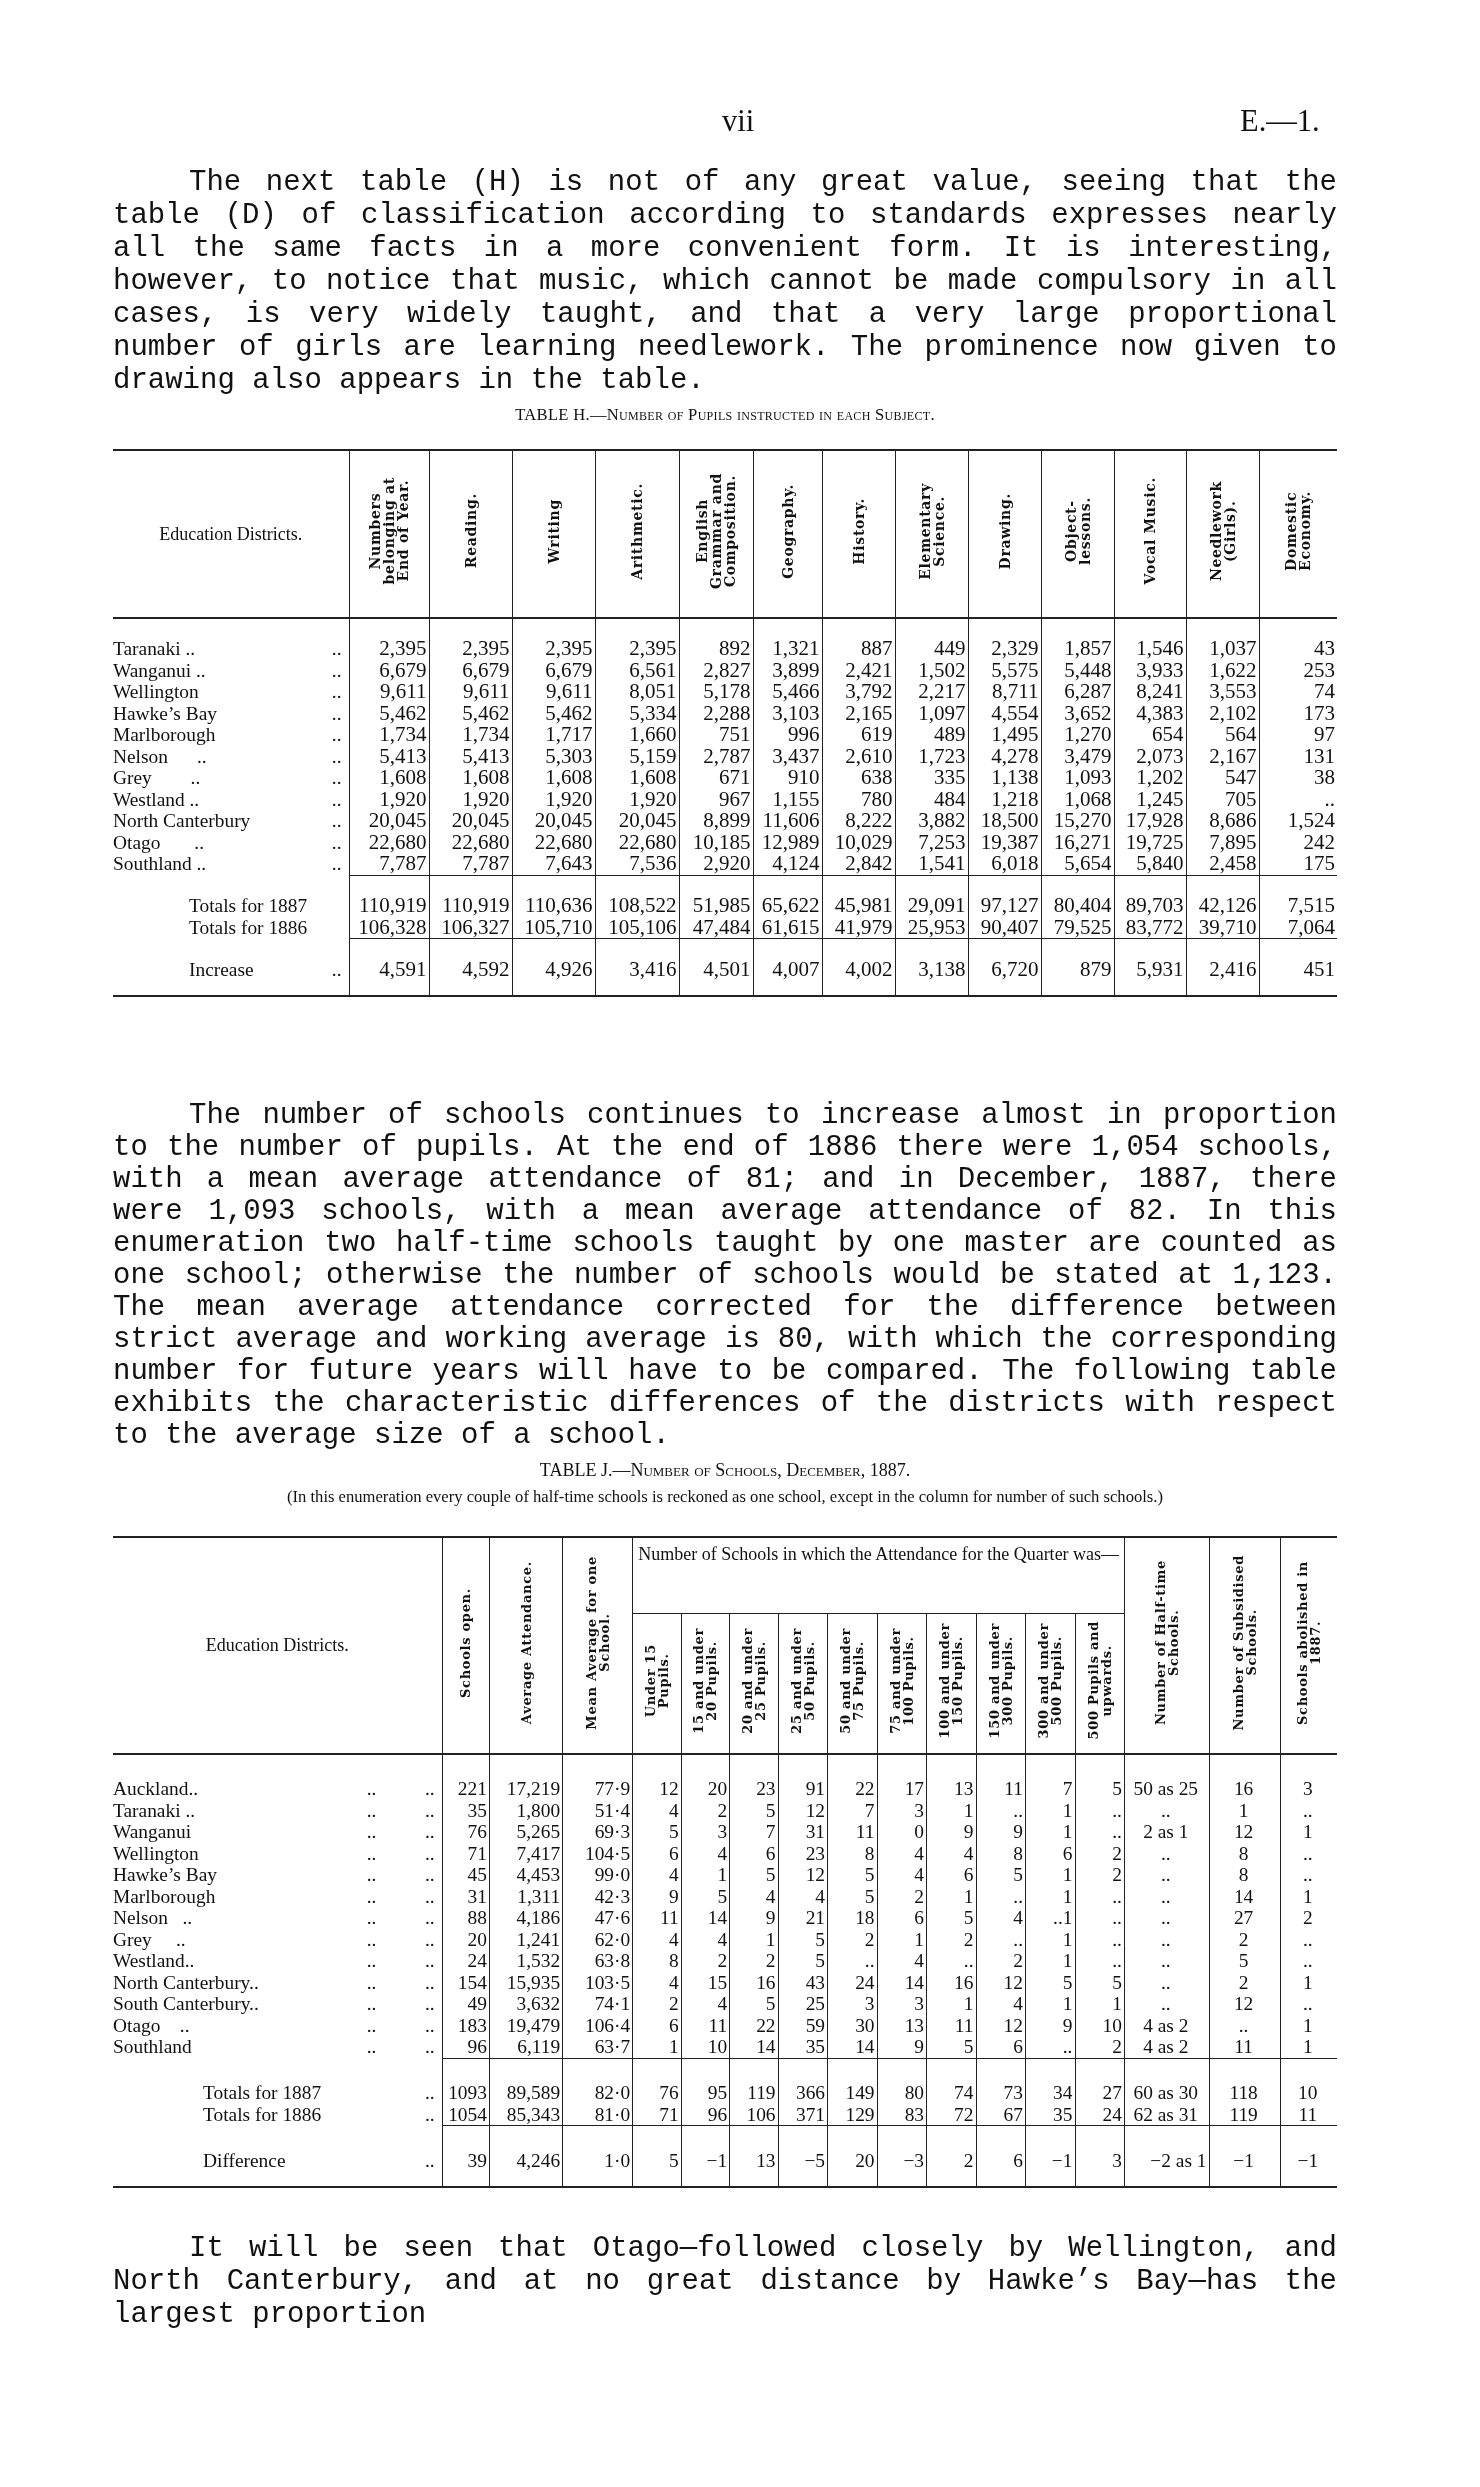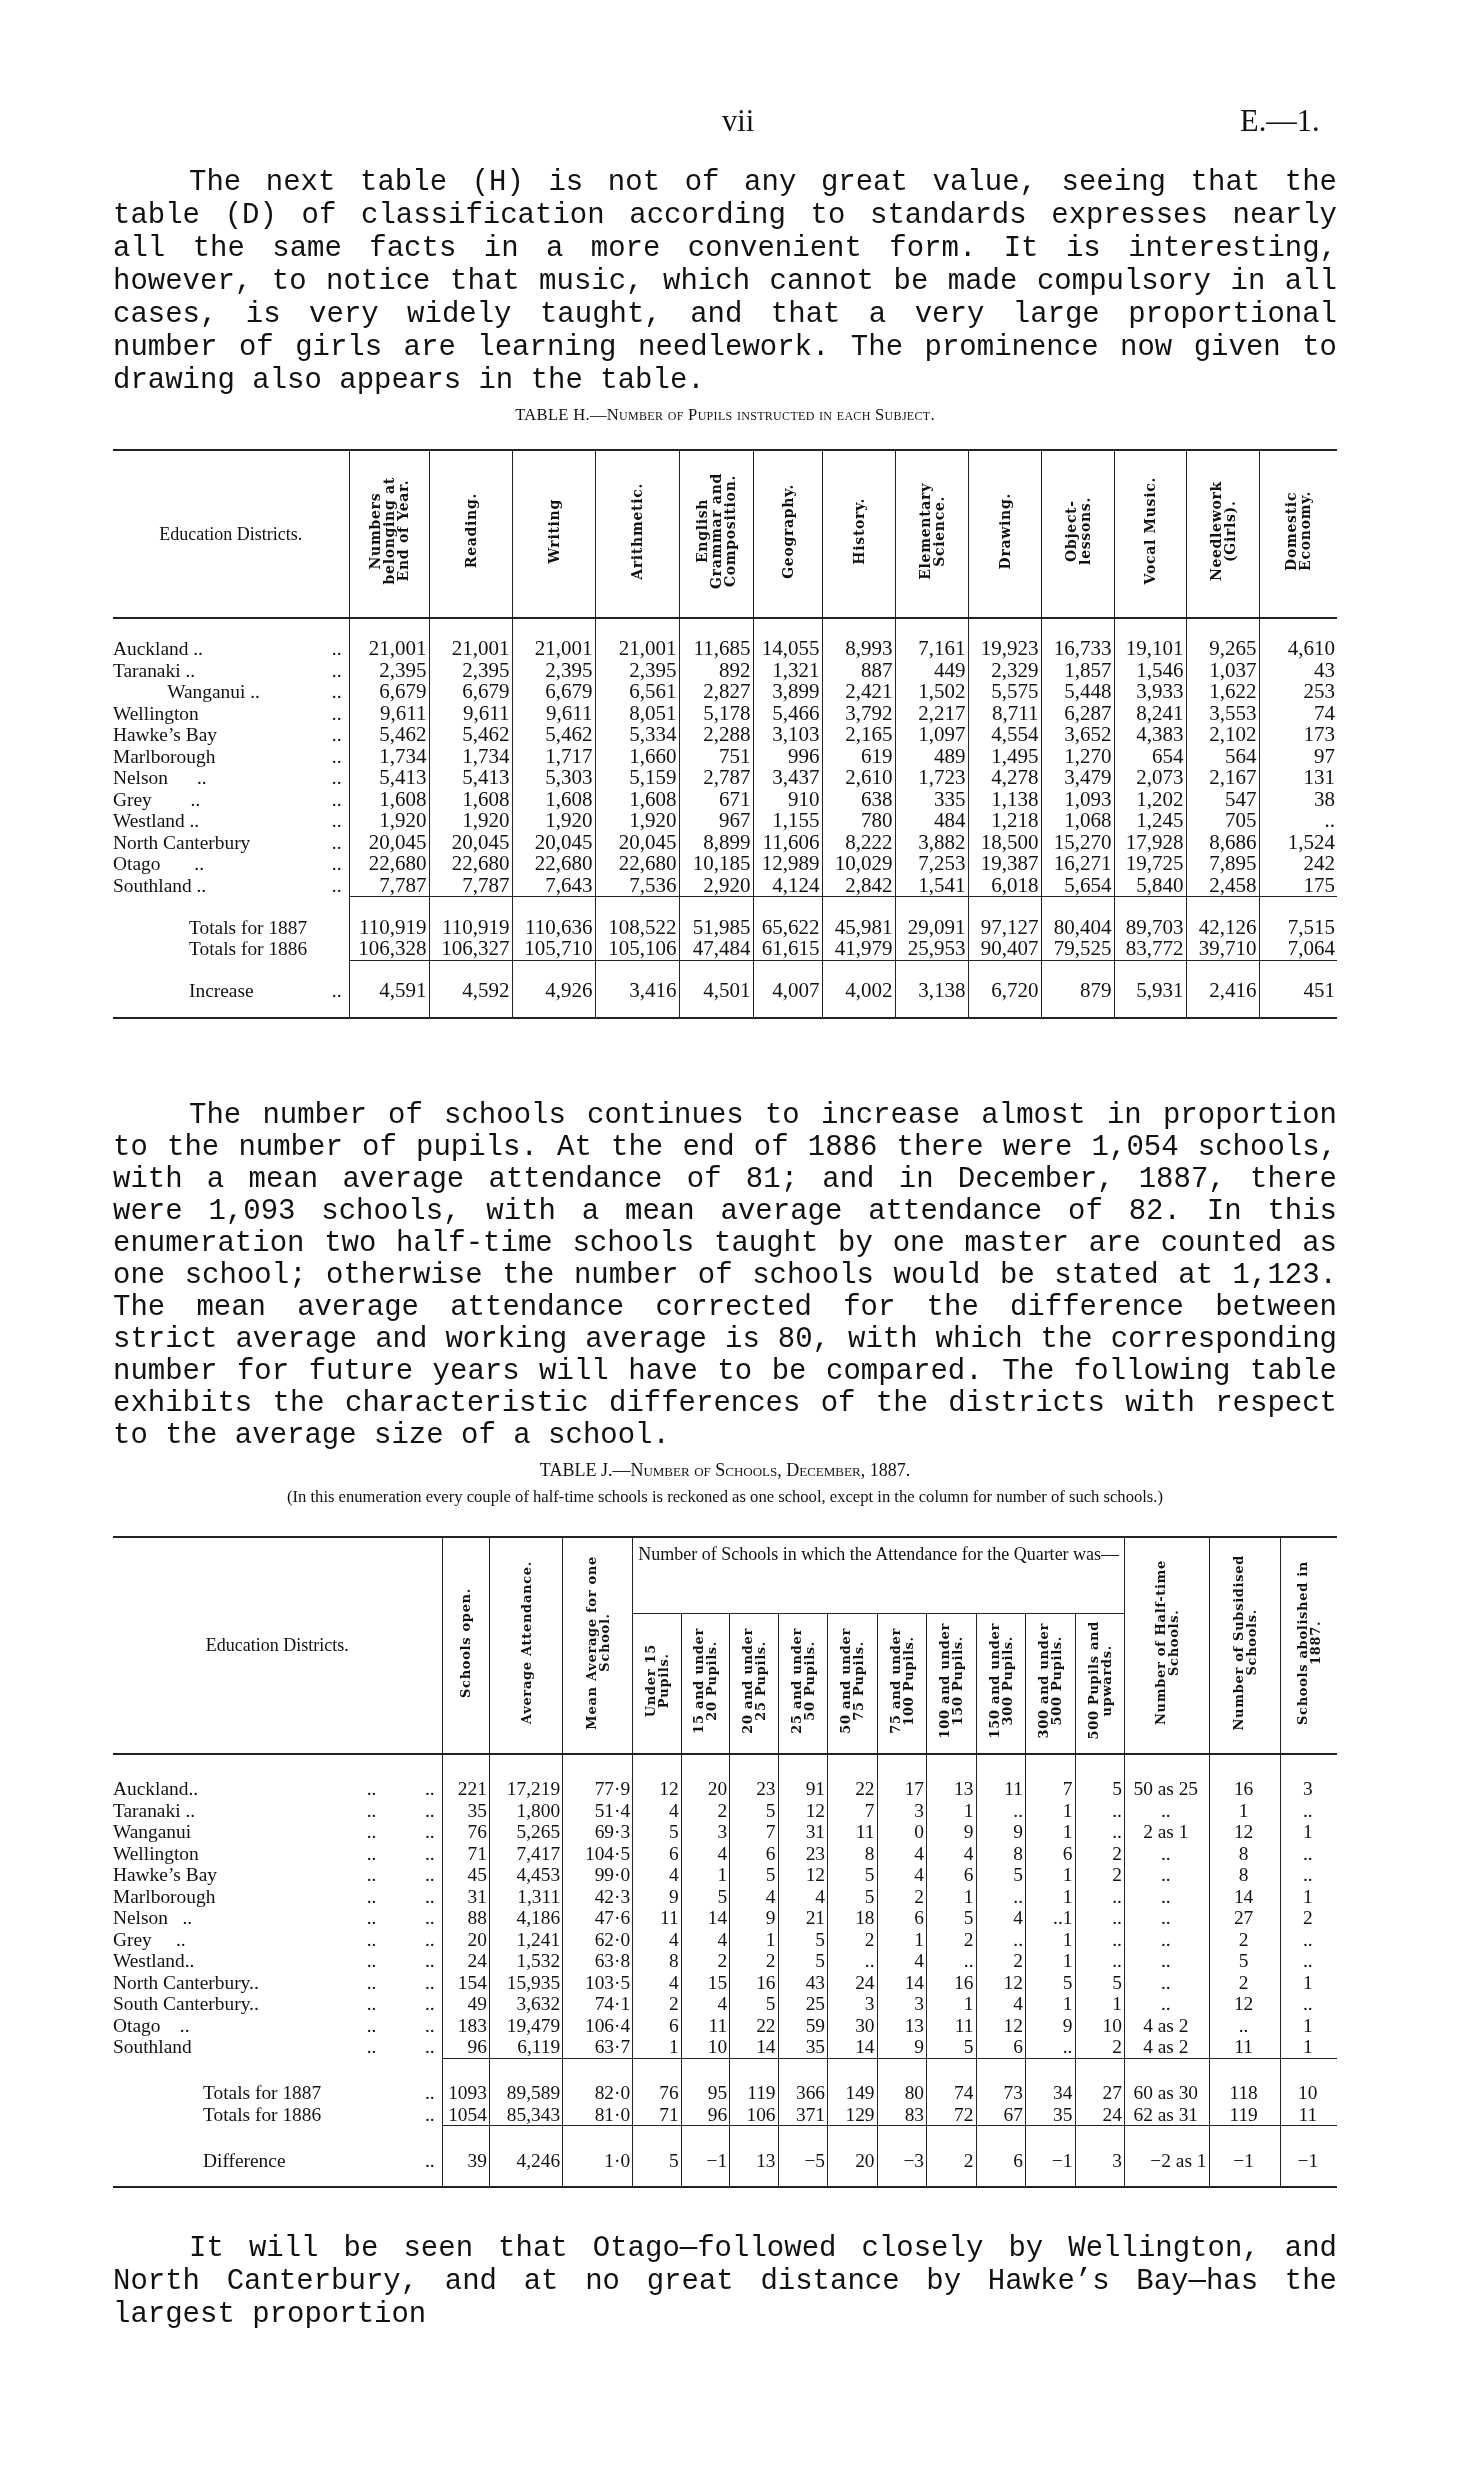--- a/index.html
+++ b/index.html
@@ -114,55 +114,38 @@
         <td class="num vline"></td>
         <td class="num vline"></td>
         <td class="num vline"></td>
         <td class="num vline"></td>
         <td class="num vline"></td>
         <td class="num vline"></td>
         <td class="num vline"></td>
         <td class="num vline"></td>
       </tr>
       <tr class="data">
-        <td class="dist" style="white-space: pre;">Auckland ..</td>
-        <td class="dots">..</td>
-        <td class="num vline">21,001</td>
-        <td class="num vline">21,001</td>
-        <td class="num vline">21,001</td>
-        <td class="num vline">21,001</td>
-        <td class="num vline">11,685</td>
-        <td class="num vline">14,055</td>
-        <td class="num vline">8,993</td>
-        <td class="num vline">7,161</td>
-        <td class="num vline">19,923</td>
-        <td class="num vline">16,733</td>
-        <td class="num vline">19,101</td>
-        <td class="num vline">9,265</td>
-        <td class="num vline">4,610</td>
-      </tr>
-      <tr class="data">
         <td class="dist" style="white-space: pre;">Taranaki ..</td>
         <td class="dots">..</td>
         <td class="num vline">2,395</td>
         <td class="num vline">2,395</td>
         <td class="num vline">2,395</td>
         <td class="num vline">2,395</td>
         <td class="num vline">892</td>
         <td class="num vline">1,321</td>
         <td class="num vline">887</td>
         <td class="num vline">449</td>
         <td class="num vline">2,329</td>
         <td class="num vline">1,857</td>
         <td class="num vline">1,546</td>
         <td class="num vline">1,037</td>
         <td class="num vline">43</td>
       </tr>
       <tr class="data">
-        <td class="dist" style="white-space: pre; text-align: center;">Wanganui ..</td>
+        <td class="dist" style="white-space: pre;">Wanganui ..</td>
         <td class="dots">..</td>
         <td class="num vline">6,679</td>
         <td class="num vline">6,679</td>
         <td class="num vline">6,679</td>
         <td class="num vline">6,561</td>
         <td class="num vline">2,827</td>
         <td class="num vline">3,899</td>
         <td class="num vline">2,421</td>
         <td class="num vline">1,502</td>
         <td class="num vline">5,575</td>

